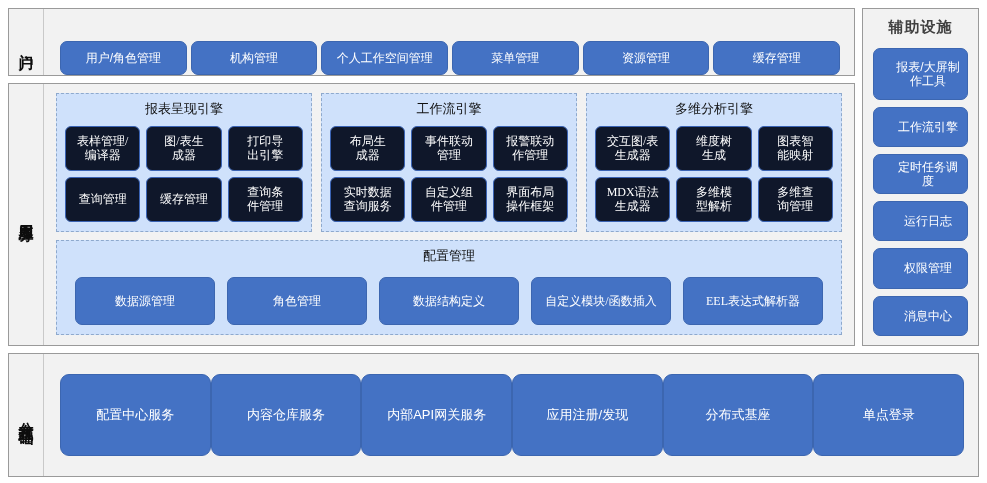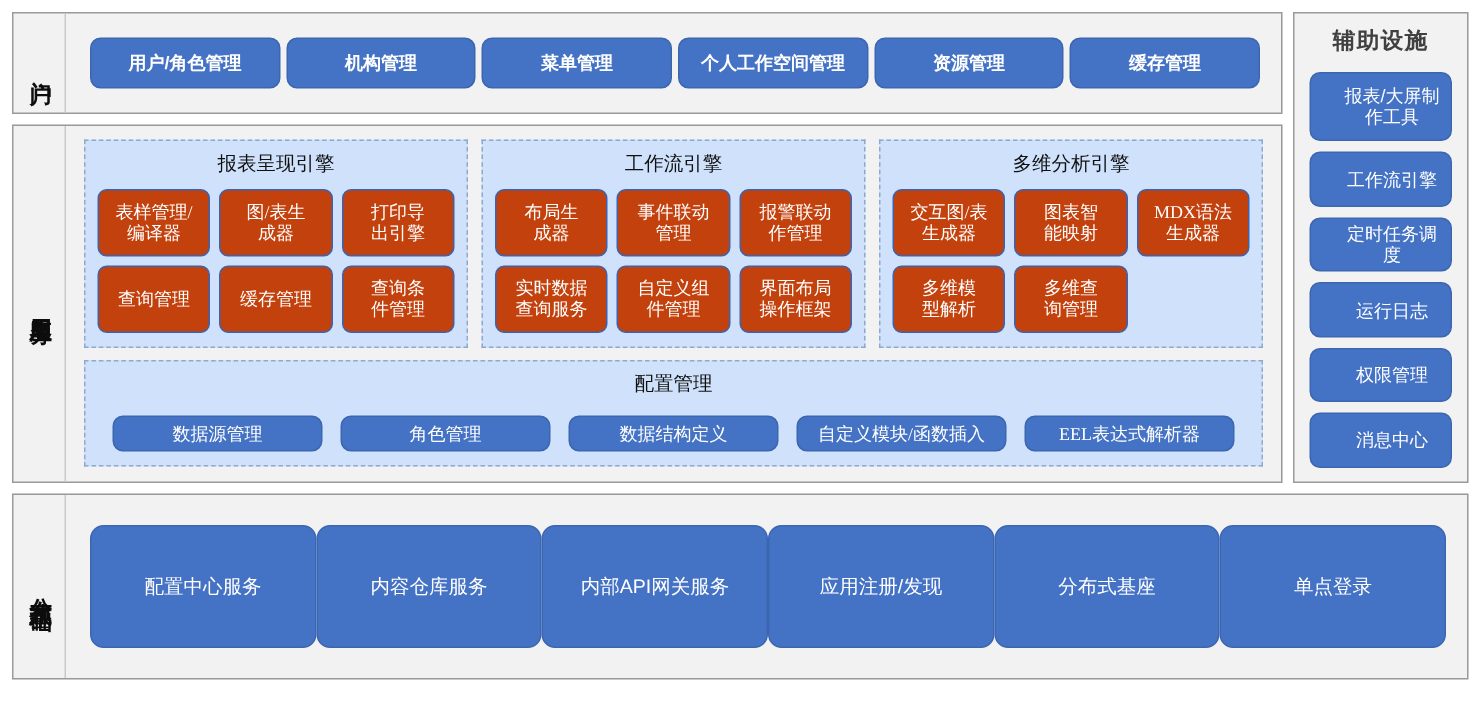--- a/index.html
+++ b/index.html
@@ -63,21 +63,21 @@
     line-height: 1.18;
     text-align: center;
     display: flex;
     align-items: center;
     justify-content: center;
     box-sizing: border-box;
     padding: 3px 6px;
     white-space: pre-line;
   }
   .btn.sub {
-    background: #c2410c;
+    background: #0f172a;
     border-color: #3a63b4;
     border-radius: 6px;
     font-size: 12px;
   }
 
   
   .upper {
     display: flex;
     gap: 7px;
     align-items: stretch;
@@ -88,25 +88,24 @@
     flex-direction: column;
     gap: 7px;
     min-width: 0;
   }
 
   
   #portal-frame { height: 68px; }
   .portal-body {
     flex: 1 1 auto;
     display: flex;
-    align-items: center;
+    align-items: flex-end;
     gap: 4px;
     padding: 0 14px 0 16px;
     min-width: 0;
-    font-weight: bold;
   }
   .portal-body .btn {
     height: 34px;
     flex: 1 1 0;
     min-width: 0;
   }
 
   
   #app-frame { flex: 1 1 auto; min-height: 0; }
   .app-body {
@@ -157,21 +156,21 @@
   }
   .config-row {
     display: flex;
     gap: 12px;
     padding: 4px 10px 0 10px;
     flex: 1 1 auto;
     align-items: center;
   }
   .config-row .btn {
     flex: 1 1 0;
-    height: 24px;
+    height: 48px;
     min-width: 0;
   }
 
   
   #aux-frame {
     flex: 0 0 auto;
     width: 117px;
     flex-direction: column;
     padding: 7px 10px 9px 10px;
     gap: 6px;
@@ -225,22 +224,22 @@
 
   <div class="upper">
 
     <div class="upper-left">
 
       <div class="frame" id="portal-frame">
         <div class="vlabel">门户</div>
         <div class="portal-body">
           <div class="btn">用户/角色管理</div>
           <div class="btn">机构管理</div>
+          <div class="btn">个人工作空间管理</div>
           <div class="btn">菜单管理</div>
-          <div class="btn">个人工作空间管理</div>
           <div class="btn">资源管理</div>
           <div class="btn">缓存管理</div>
         </div>
       </div>
 
       <div class="frame" id="app-frame">
         <div class="vlabel">应用服务</div>
         <div class="app-body">
 
           <div class="engines">
@@ -277,20 +276,22 @@
                 <div class="btn sub">界面布局
 操作框架</div>
               </div>
             </div>
 
             <div class="panel engine-panel">
               <div class="panel-title">多维分析引擎</div>
               <div class="grid3">
                 <div class="btn sub">交互图/表
 生成器</div>
+                <div class="btn sub">维度树
+生成</div>
                 <div class="btn sub">图表智
 能映射</div>
                 <div class="btn sub">MDX语法
 生成器</div>
                 <div class="btn sub">多维模
 型解析</div>
                 <div class="btn sub">多维查
 询管理</div>
               </div>
             </div>

